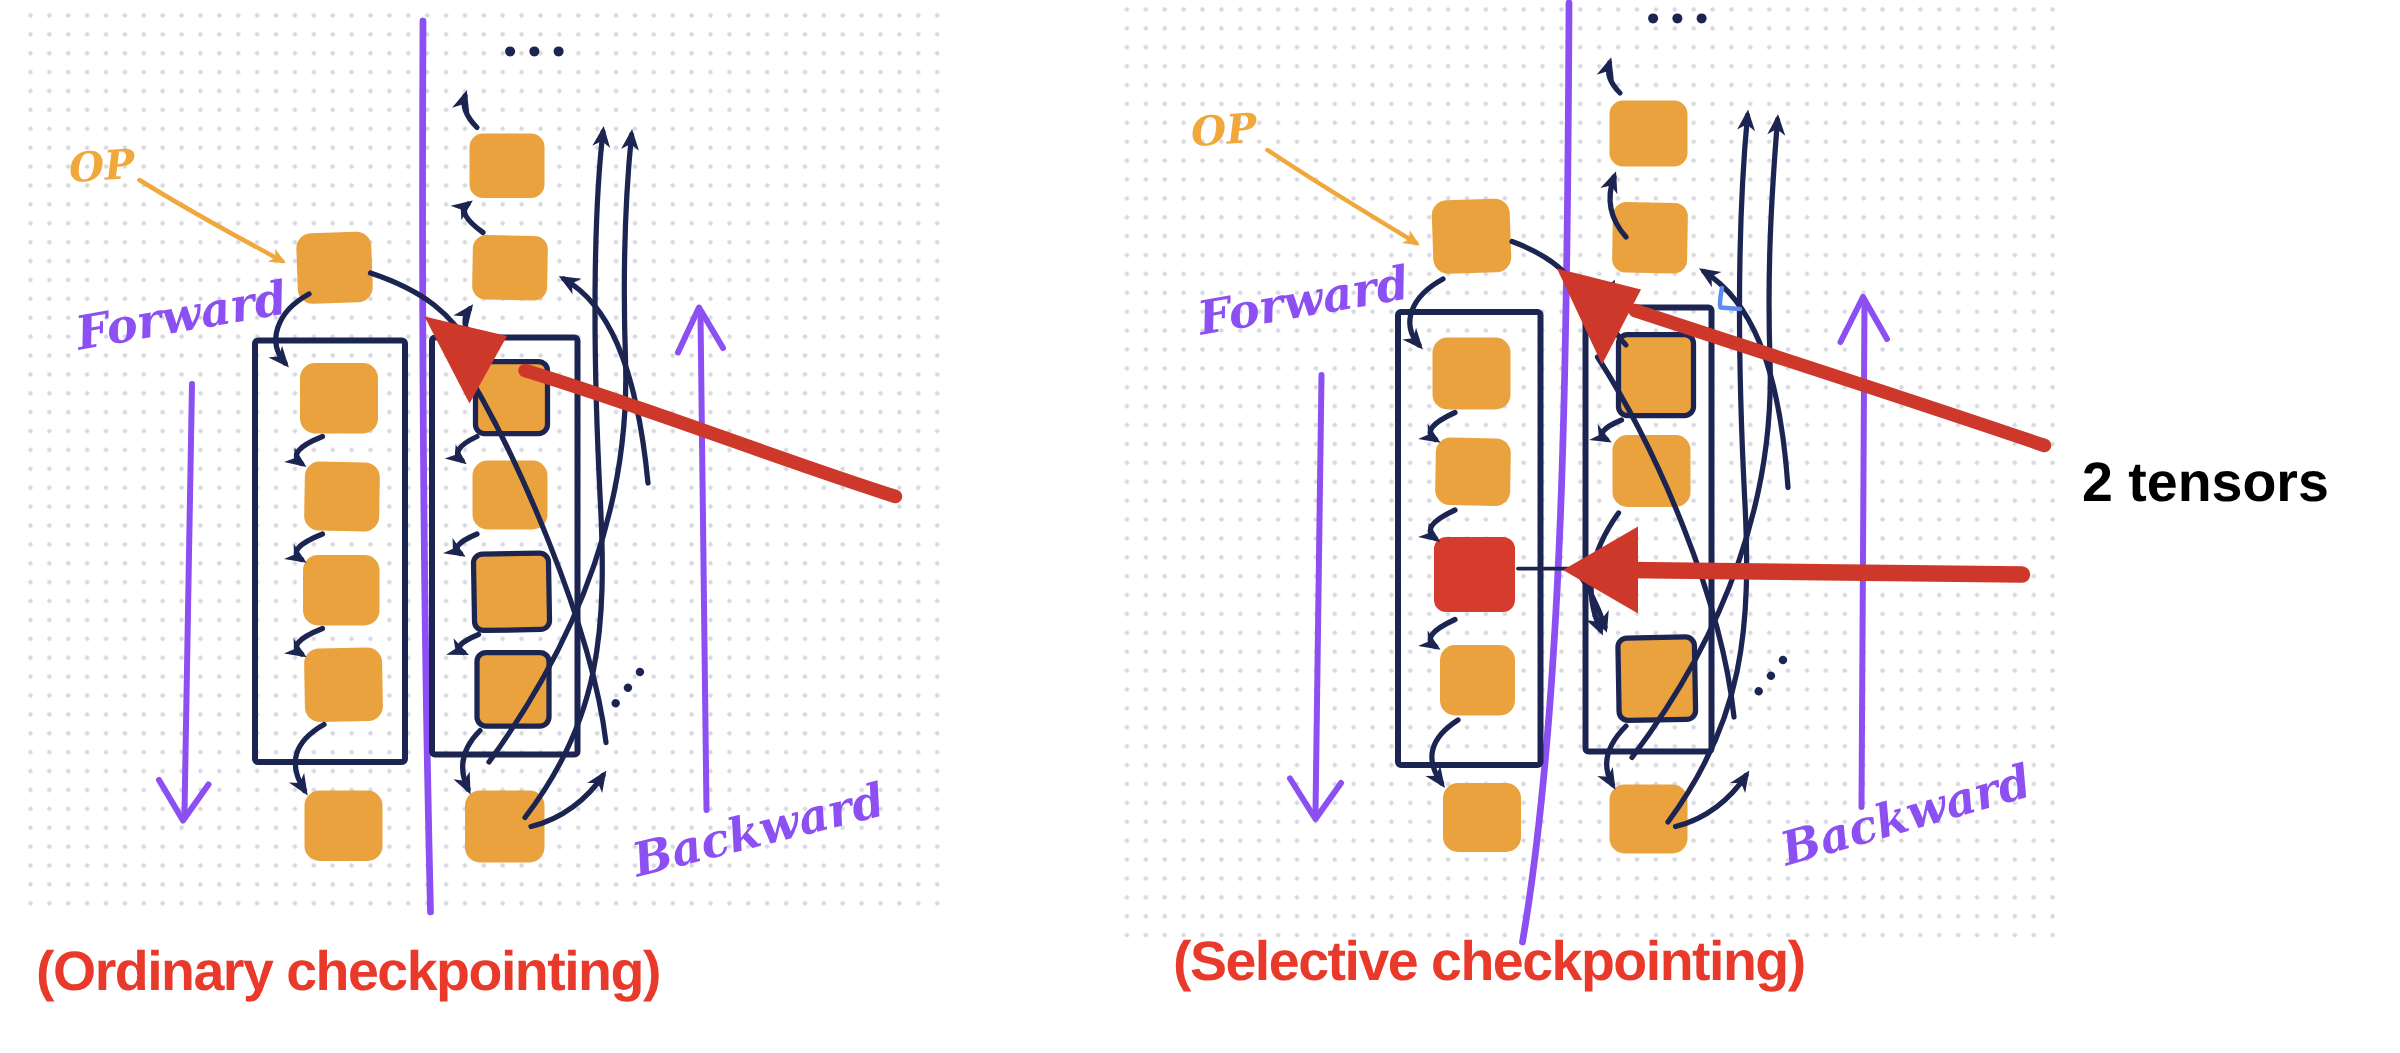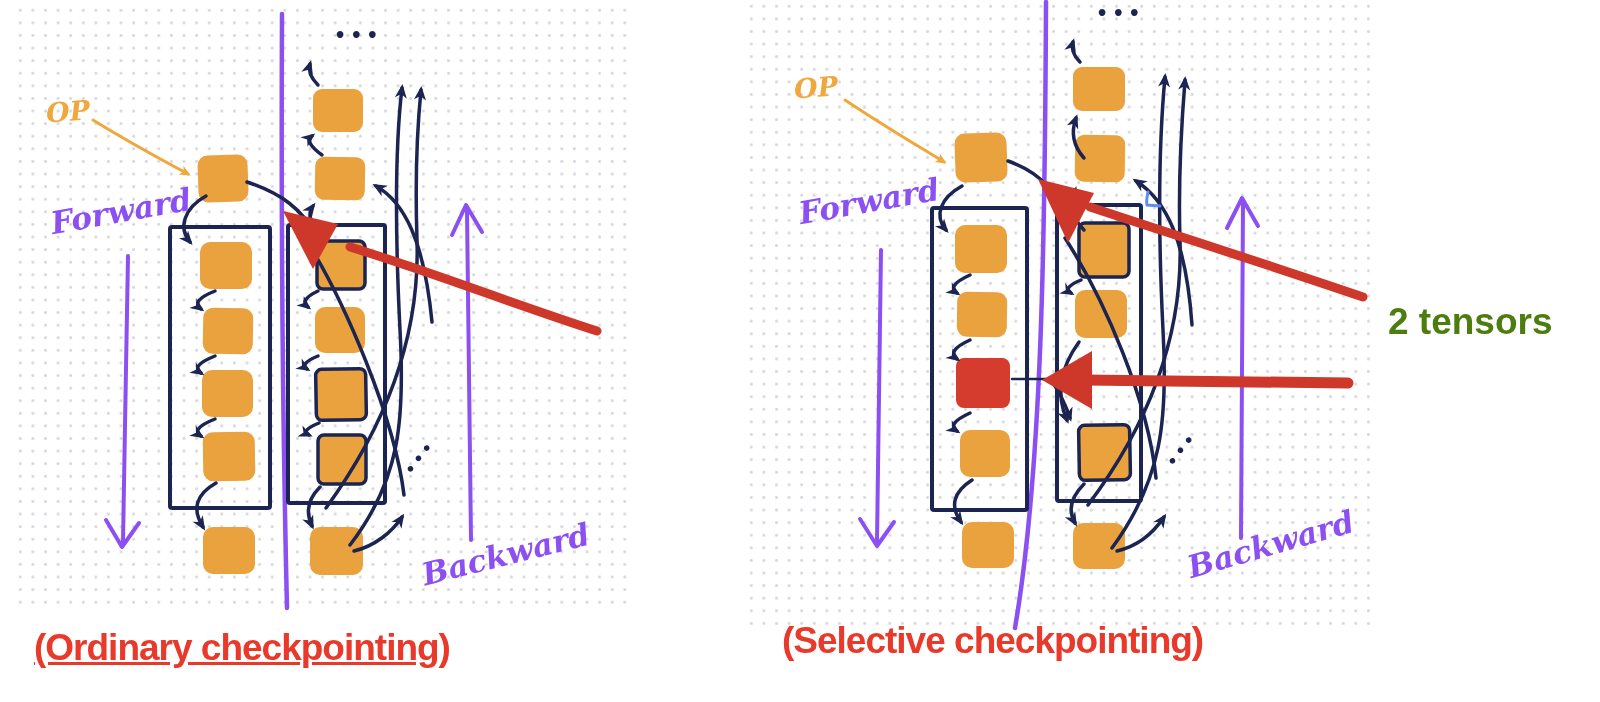--- a/index.html
+++ b/index.html
@@ -4,21 +4,21 @@
 <style>
   html,body{margin:0;padding:0;background:#ffffff;}
   #canvas{position:relative;width:1600px;height:702px;background:#ffffff;overflow:hidden;
           font-family:"Liberation Sans",sans-serif;}
   .dotgrid{position:absolute;background-image:radial-gradient(#d7d7e0 1.2px,transparent 1.7px);
            background-size:12.6px 12.6px;}
   .svglayer{position:absolute;left:0;top:0;width:1600px;height:702px;}
   .lbl{position:absolute;white-space:nowrap;user-select:none;}
   .hand-orange{color:#f0a73c;font:italic 700 27px "DejaVu Serif",serif;}
   .hand-purple{color:#8b4ff2;font:italic 700 31px "DejaVu Serif",serif;}
-  .red-note{color:#4d7c0f;font:700 37px "Liberation Sans",sans-serif;text-align:right;}
+  .red-note{color:#000000;font:700 37px "Liberation Sans",sans-serif;text-align:right;}
   .caption{color:#e8392a;font:700 37px "Liberation Sans",sans-serif;letter-spacing:-1px;}
   .dots-text{color:#1c2452;font:700 19px "DejaVu Sans",sans-serif;letter-spacing:4px;}
   .dots-diag{color:#1c2452;font:700 16px "DejaVu Sans",sans-serif;letter-spacing:3px;}
 </style>
 </head>
 <body>
 
 <div id="canvas">
 
   <div class="dotgrid" style="left:14px;top:4px;width:616px;height:606px;"></div>
@@ -167,21 +167,21 @@
       <g>
         <path d="M1348,383 L1085,380" stroke="#ce382a" stroke-width="11" fill="none"></path>
         <polygon points="1042,380 1092,351 1092,409" fill="#ce382a"></polygon>
       </g>
     </g>
   </svg>
 
   <div class="lbl hand-orange" style="left:46px;top:96px;transform:rotate(-4deg);">OP</div>
   <div class="lbl hand-purple" style="left:50px;top:193px;transform:rotate(-10deg);">Forward</div>
   <div class="lbl hand-purple" style="left:420px;top:536px;transform:rotate(-14deg);">Backward</div>
-  <div class="lbl caption" style="left:34px;top:627px;text-decoration:underline;">(Ordinary checkpointing)</div>
+  <div class="lbl caption" style="left:24px;top:627px;">(Ordinary checkpointing)</div>
   <div class="lbl dots-text" style="left:334px;top:24px;">•••</div>
   <div class="lbl dots-diag" style="left:400px;top:448px;transform:rotate(-52deg);">•••</div>
 
   <div class="lbl hand-orange" style="left:794px;top:72px;transform:rotate(-4deg);">OP</div>
   <div class="lbl hand-purple" style="left:798px;top:183px;transform:rotate(-10deg);">Forward</div>
   <div class="lbl hand-purple" style="left:1185px;top:526px;transform:rotate(-16deg);">Backward</div>
   <div class="lbl red-note" style="left:1388px;top:301px;">2 tensors</div>
   <div class="lbl caption" style="left:782px;top:620px;">(Selective checkpointing)</div>
   <div class="lbl dots-text" style="left:1096px;top:2px;">•••</div>
   <div class="lbl dots-diag" style="left:1162px;top:440px;transform:rotate(-52deg);">•••</div>

